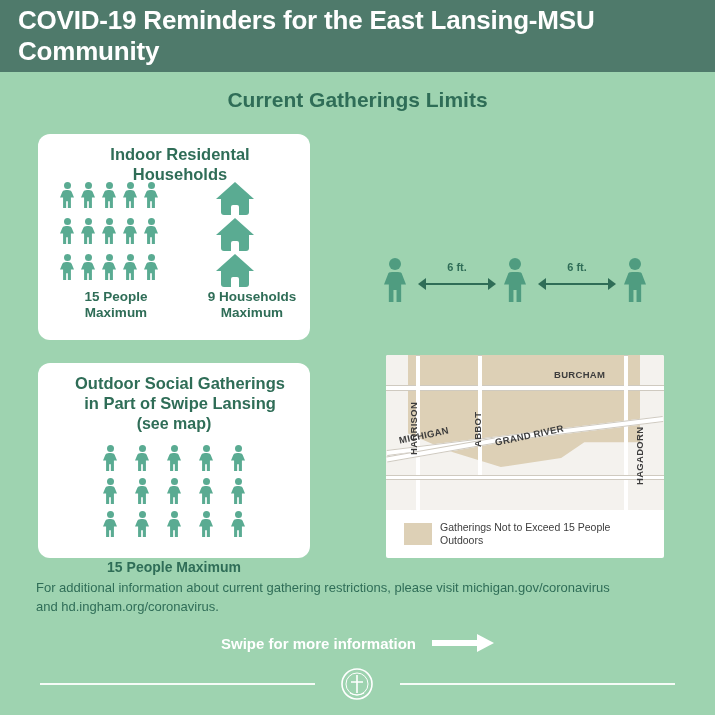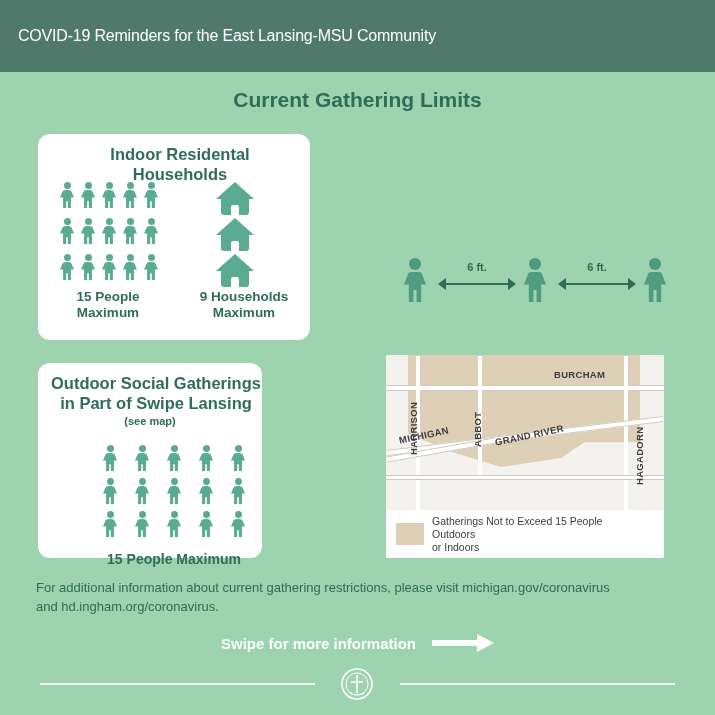--- a/index.html
+++ b/index.html
@@ -26,22 +26,22 @@
     width: 715px;
     height: 72px;
     background: #4f7a6b;
     display: flex;
     align-items: center;
     padding-left: 18px;
     box-sizing: border-box;
   }
   #header-title {
     color: #ffffff;
-    font-size: 16px;
-    font-weight: normal;
+    font-size: 26px;
+    font-weight: bold;
     letter-spacing: -0.2px;
   }
   
   #section-title {
     position: absolute;
     top: 88px;
     width: 715px;
     text-align: center;
     color: #2f6d57;
     font-size: 21px;
@@ -57,37 +57,37 @@
   #indoor-card {
     left: 38px;
     top: 134px;
     width: 272px;
     height: 206px;
     padding-top: 10px;
   }
   #outdoor-card {
     left: 38px;
     top: 363px;
-    width: 224px;
+    width: 272px;
     height: 195px;
     padding-top: 10px;
   }
   .card-title {
     text-align: center;
     color: #2f6d57;
     font-weight: bold;
     font-size: 16.5px;
     line-height: 20px;
     padding-left: 12px;
   }
   .card-subtitle {
     text-align: center;
     color: #2f6d57;
     font-weight: bold;
-    font-size: 11px;
+    font-size: 16px;
     margin-top: 2px;
   }
   
   .person {
     display: inline-block;
     position: relative;
     width: 14px;
     height: 26px;
     vertical-align: top;
   }
@@ -154,21 +154,21 @@
     display: flex;
     gap: 7px;
   }
   .indoor-house {
     width: 110px;
     display: flex;
     justify-content: center;
   }
   .caption-row {
     position: absolute;
-    left: 0; top: 155px;
+    left: 8px; top: 155px;
     width: 272px;
     display: flex;
   }
   .caption-left {
     width: 140px;
     text-align: center;
     color: #2f6d57;
     font-size: 13.5px;
     font-weight: bold;
     line-height: 16px;
@@ -188,42 +188,42 @@
     width: 272px;
   }
   .outdoor-row {
     display: flex;
     justify-content: center;
     gap: 18px;
     height: 33px;
   }
   #outdoor-caption {
     position: absolute;
-    left: 0; top: 188px;
+    left: 0; top: 196px;
     width: 272px;
     text-align: center;
     color: #2f6d57;
     font-size: 14px;
     font-weight: bold;
   }
   
   #distancing-text {
     position: absolute;
     left: 386px;
     top: 150px;
     width: 300px;
     color: #2f6d57;
     font-size: 19px;
     font-weight: bold;
     line-height: 25px;
   }
   
   #distancing-diagram {
     position: absolute;
-    left: 396px;
+    left: 376px;
     top: 252px;
     width: 280px;
     height: 60px;
   }
   .dperson {
     position: absolute;
     width: 22px;
     height: 44px;
   }
   .dperson .head {
@@ -308,21 +308,21 @@
     color: #3d3d3d;
     font-size: 9.5px;
     font-weight: bold;
     letter-spacing: 0.3px;
     white-space: nowrap;
   }
   .rot90 { transform: rotate(-90deg); transform-origin: left top; }
   .rotdiag { transform: rotate(-12deg); transform-origin: left top; }
   #map-legend {
     position: absolute;
-    left: 0; top: 155px;
+    left: 8px; top: 155px;
     width: 260px; height: 48px;
     background: #ffffff;
     display: flex;
     align-items: center;
     padding: 0 10px;
     box-sizing: border-box;
   }
   #legend-swatch {
     width: 28px; height: 22px;
     background: #ddd0b6;
@@ -398,21 +398,21 @@
 </style>
 </head>
 <body>
 
 <div id="page">
 
   <div id="header">
     <div id="header-title">COVID-19 Reminders for the East Lansing-MSU Community</div>
   </div>
 
-  <div id="section-title">Current Gathering Limits</div>
+  <div id="section-title">Current Gatherings Limits</div>
 
   <div id="indoor-card" class="card">
     <div class="card-title">
       <div>Indoor Residental</div>
       <div>Households</div>
     </div>
 
     <div id="indoor-grid">
       <div class="indoor-row">
         <div class="indoor-people">
@@ -645,21 +645,20 @@
       <div class="maplabel rot90" style="left:86px; top:92px;">ABBOT</div>
       <div class="maplabel rotdiag" style="left:12px; top:80px;">MICHIGAN</div>
       <div class="maplabel rotdiag" style="left:108px; top:82px;">GRAND RIVER</div>
       <div class="maplabel rot90" style="left:248px; top:130px;">HAGADORN</div>
     </div>
 
     <div id="map-legend">
       <div id="legend-swatch"></div>
       <div id="legend-text">
         <div>Gatherings Not to Exceed 15 People Outdoors</div>
-        <div>or Indoors</div>
       </div>
     </div>
   </div>
 
   <div id="footnote">
     <div>For additional information about current gathering restrictions, please visit michigan.gov/coronavirus</div>
     <div>and hd.ingham.org/coronavirus.</div>
   </div>
 
   <div id="swipe">

